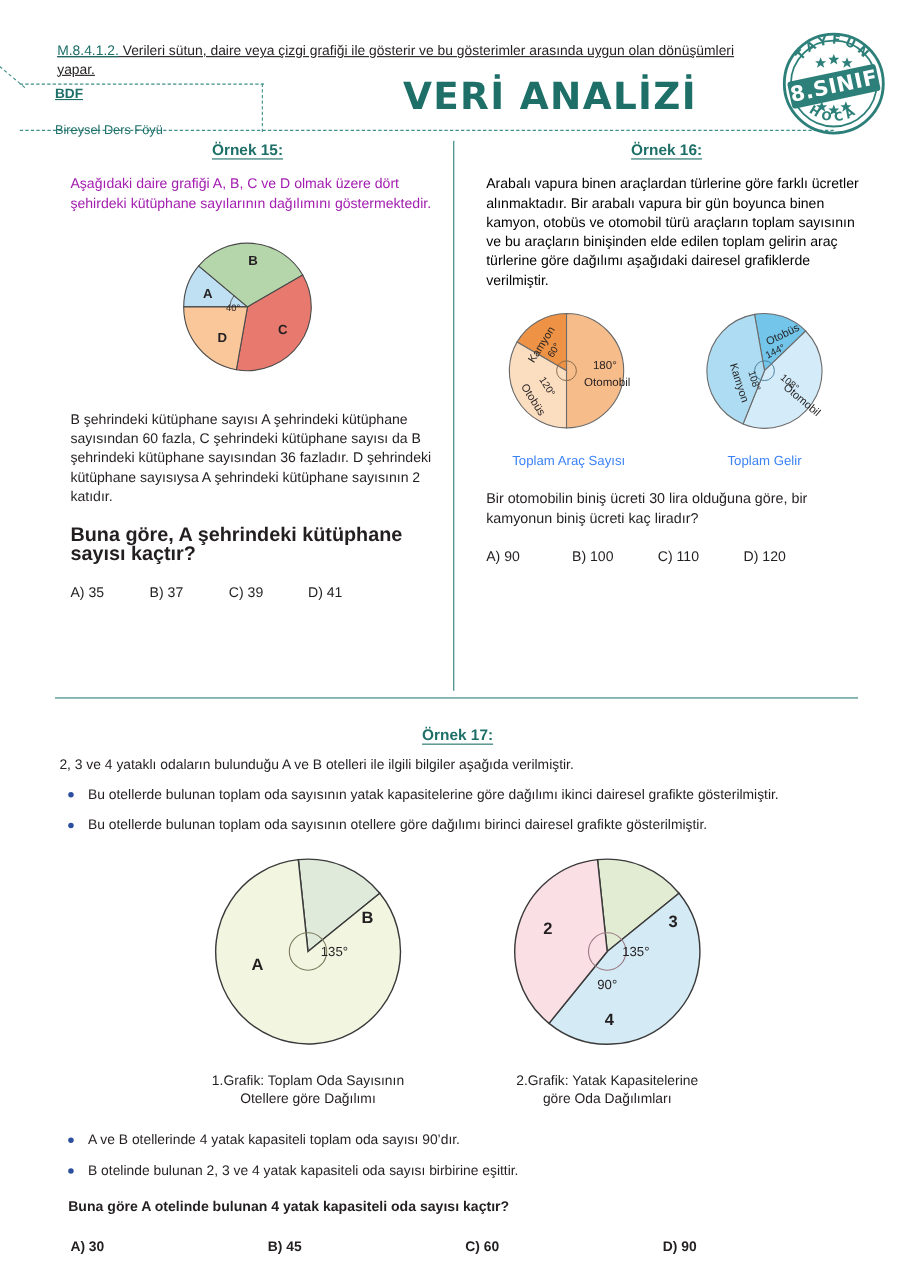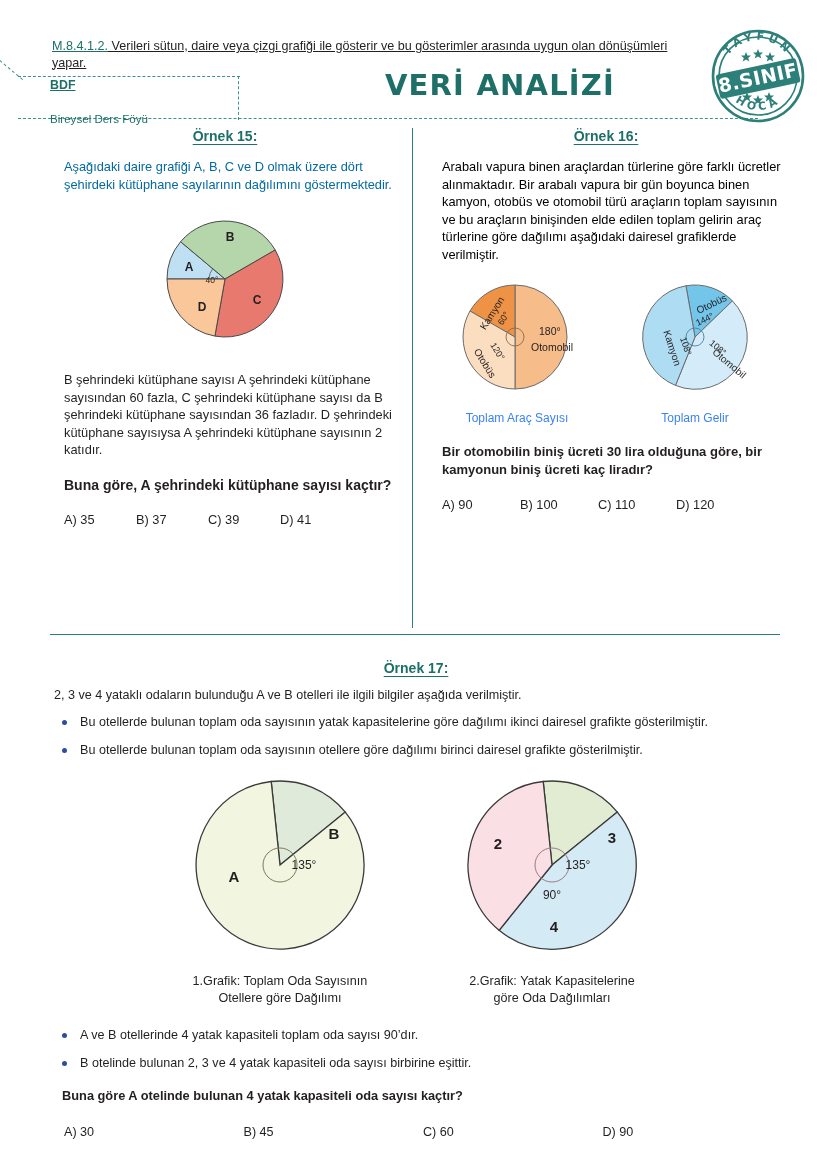--- a/index.html
+++ b/index.html
@@ -45,21 +45,21 @@
   }
   .dash-diag {
     position: absolute; left: 0px; top: 60px; width: 30px; height: 22px;
     border-top: 1.4px dashed #3f8f88; transform: rotate(40deg); transform-origin: left top;
   }
 
   .veri-title {
     position: absolute; left: 330px; top: 68px; width: 340px;
     text-align: center;
     font-family: "DejaVu Sans", sans-serif;
-    font-weight: bold; font-size: 29px; letter-spacing: 1.2px;
+    font-weight: bold; font-size: 34px; letter-spacing: 1.2px;
     color: #1d6f68;
   }
 
   
   .stamp { position: absolute; left: 706px; top: 24px; width: 104px; height: 104px; }
 
   
   .col-divider {
     position: absolute; left: 412px; top: 128px; width: 0; height: 500px;
     border-left: 1.6px solid #2d8079;
@@ -70,28 +70,28 @@
   }
 
   .ornek-head {
     font-size: 14px; font-weight: bold; color: #1d6f68;
     text-decoration: underline; text-underline-offset: 3px; text-align: center;
   }
 
   
   .ex15 { position: absolute; left: 50px; top: 128px; width: 350px; }
   .ex15 .body {
-    margin: 14px 0 0 14px; font-size: 12.8px; line-height: 17.5px; color: #0369a1;
+    margin: 14px 0 0 14px; font-size: 12.8px; line-height: 17.5px; color: #a21caf;
   }
   .ex15 .pie-wrap { margin-top: 16px; text-align: center; }
   .ex15 .para2 {
     margin: 18px 0 0 14px; font-size: 12.8px; line-height: 17.5px; color: #231f20;
   }
   .ex15 .ask {
-    margin: 18px 0 0 14px; font-size: 14px; line-height: 17.5px;
+    margin: 18px 0 0 14px; font-size: 18px; line-height: 17.5px;
     font-weight: bold; color: #231f20;
   }
   .choices {
     margin-top: 18px; margin-left: 14px;
     display: flex; font-size: 12.8px; color: #231f20;
   }
   .choices span { display: inline-block; }
   .ex15 .choices span { width: 72px; }
 
   
@@ -99,21 +99,21 @@
   .ex16 .body {
     margin: 14px 0 0 14px; font-size: 12.8px; line-height: 17.5px; color: #000000;
   }
   .ex16 .pies { margin-top: 14px; display: flex; justify-content: space-around; }
   .ex16 .pie-col { text-align: center; }
   .pie-caption {
     margin-top: 8px; font-size: 12px; font-weight: normal; color: #3b82f6;
   }
   .ex16 .ask {
     margin: 18px 0 0 14px; font-size: 13px; line-height: 18px;
-    font-weight: bold; color: #231f20;
+    font-weight: normal; color: #231f20;
   }
   .ex16 .choices span { width: 78px; }
 
   
   .ex17 { position: absolute; left: 50px; top: 660px; width: 732px; }
   .ex17 .intro { margin: 12px 0 0 4px; font-size: 12.6px; color: #231f20; }
   .bullets { margin: 12px 0 0 0; padding: 0; list-style: none; }
   .bullets li {
     position: relative; padding-left: 30px; margin-bottom: 11px;
     font-size: 12.6px; line-height: 17px; color: #231f20;
@@ -126,21 +126,21 @@
   .ex17 .charts { margin-top: 18px; display: flex; justify-content: center; gap: 76px; }
   .ex17 .chart-col { text-align: center; }
   .chart-caption {
     margin-top: 10px; font-size: 12.6px; line-height: 17px; color: #231f20;
   }
   .ex17 .bullets2 { margin-top: 20px; }
   .ex17 .ask {
     margin: 16px 0 0 12px; font-size: 12.8px; font-weight: bold; color: #231f20;
   }
   .ex17 .choices { margin-top: 22px; margin-left: 14px; display: flex; }
-  .ex17 .choices span { width: 196px; font-size: 12.6px; }
+  .ex17 .choices span { width: 196px; font-size: 12.6px; font-weight: bold; }
 
   
   .footer { position: absolute; left: 0; top: 1100px; width: 828px; height: 71px; }
 </style>
 </head>
 <body>
 
 <div class="page">
 
   <div class="header">

